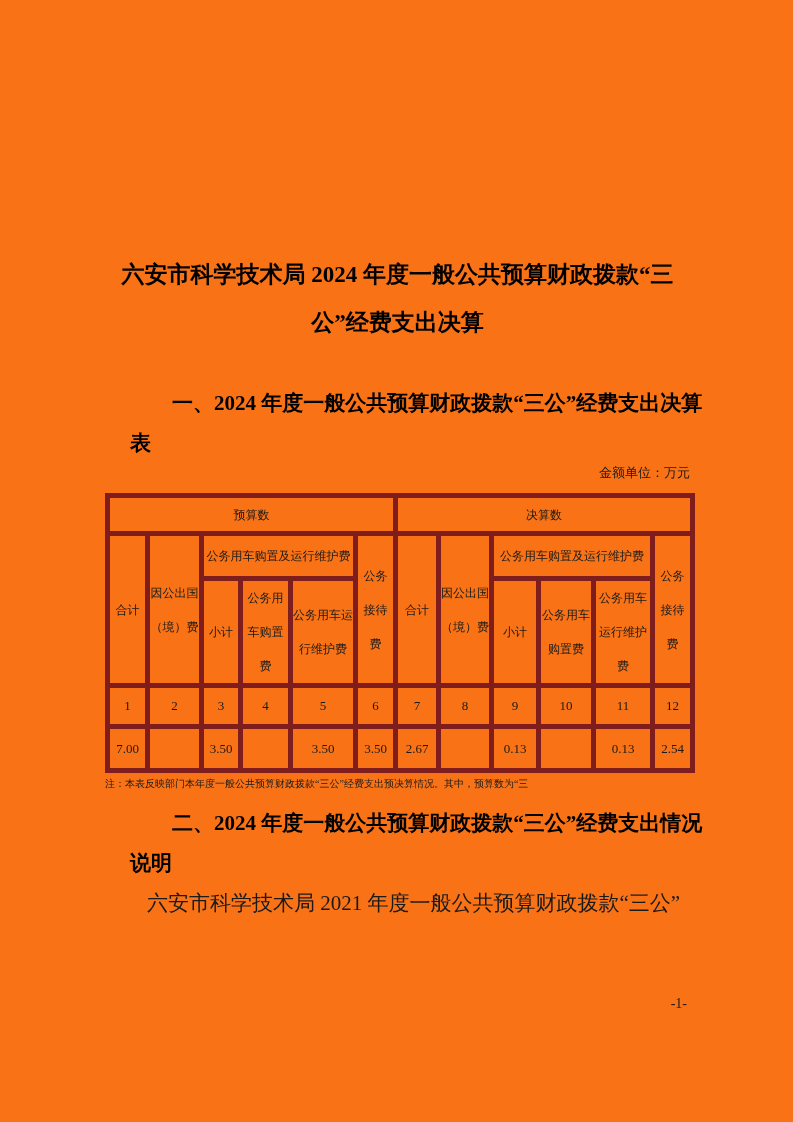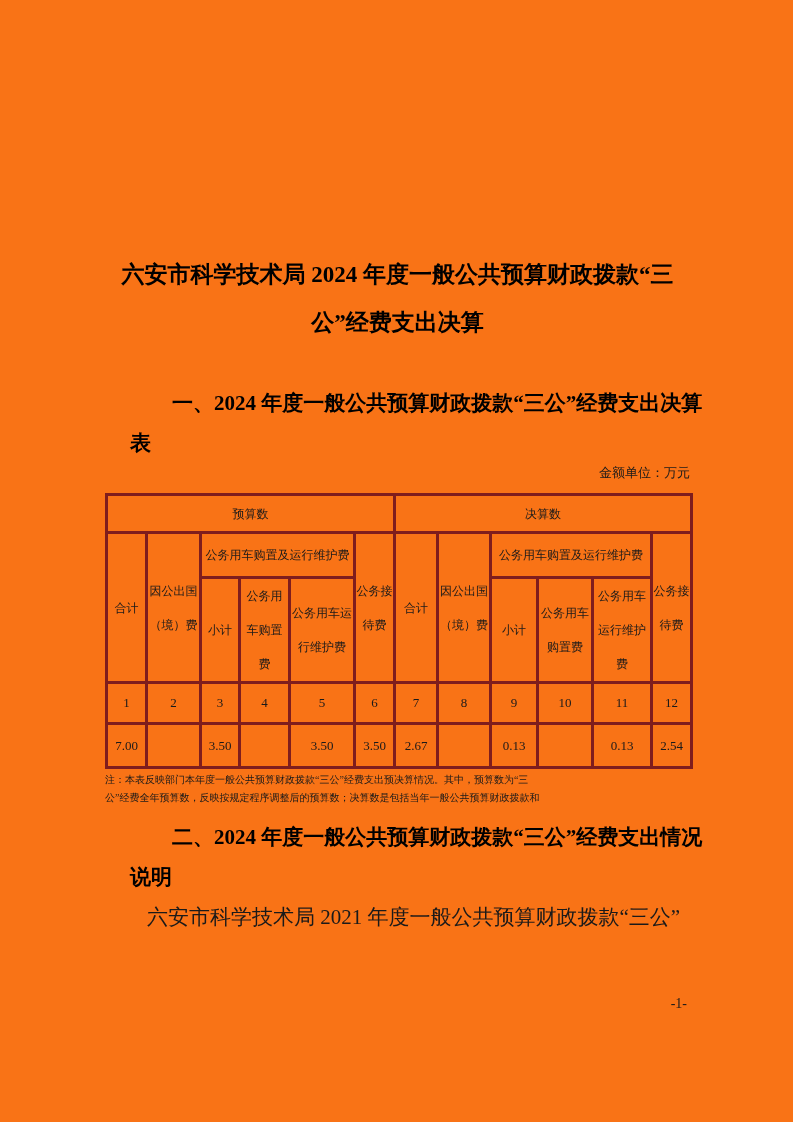--- a/index.html
+++ b/index.html
@@ -44,21 +44,21 @@
     margin-top: 1px;
     color: #1a1a1a;
   }
   table.fiscal {
     margin-top: 11px;
     border-collapse: collapse;
     table-layout: fixed;
     width: 586px;
   }
   table.fiscal th, table.fiscal td {
-    border: 3px solid #7f1d1d;
+    border: 5px solid #7f1d1d;
     text-align: center;
     vertical-align: middle;
     font-weight: normal;
     padding: 0;
     overflow: hidden;
   }
   table.fiscal th {
     font-size: 12px;
     line-height: 34px;
   }
@@ -174,21 +174,20 @@
         <td>0.13</td>
         <td></td>
         <td>0.13</td>
         <td>2.54</td>
       </tr>
     </tbody>
       </table>
 
     <div class="note">
       <span class="line">注：本表反映部门本年度一般公共预算财政拨款“三公”经费支出预决算情况。其中，预算数为“三</span>
-      <span class="line">公”经费全年预算数，反映按规定程序调整后的预算数；决算数是包括当年一般公共预算财政拨款和</span>
     </div>
 
     <div class="heading sec2">
       <span class="line first">二、2024 年度一般公共预算财政拨款“三公”经费支出情况</span>
       <span class="line">说明</span>
     </div>
 
 
     <div class="body-par">
       <span class="line">六安市科学技术局 2021 年度一般公共预算财政拨款“三公”</span>

